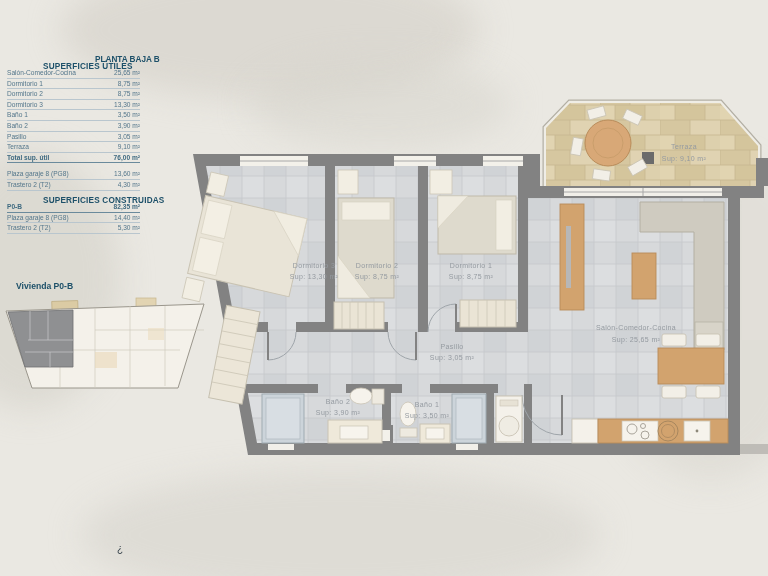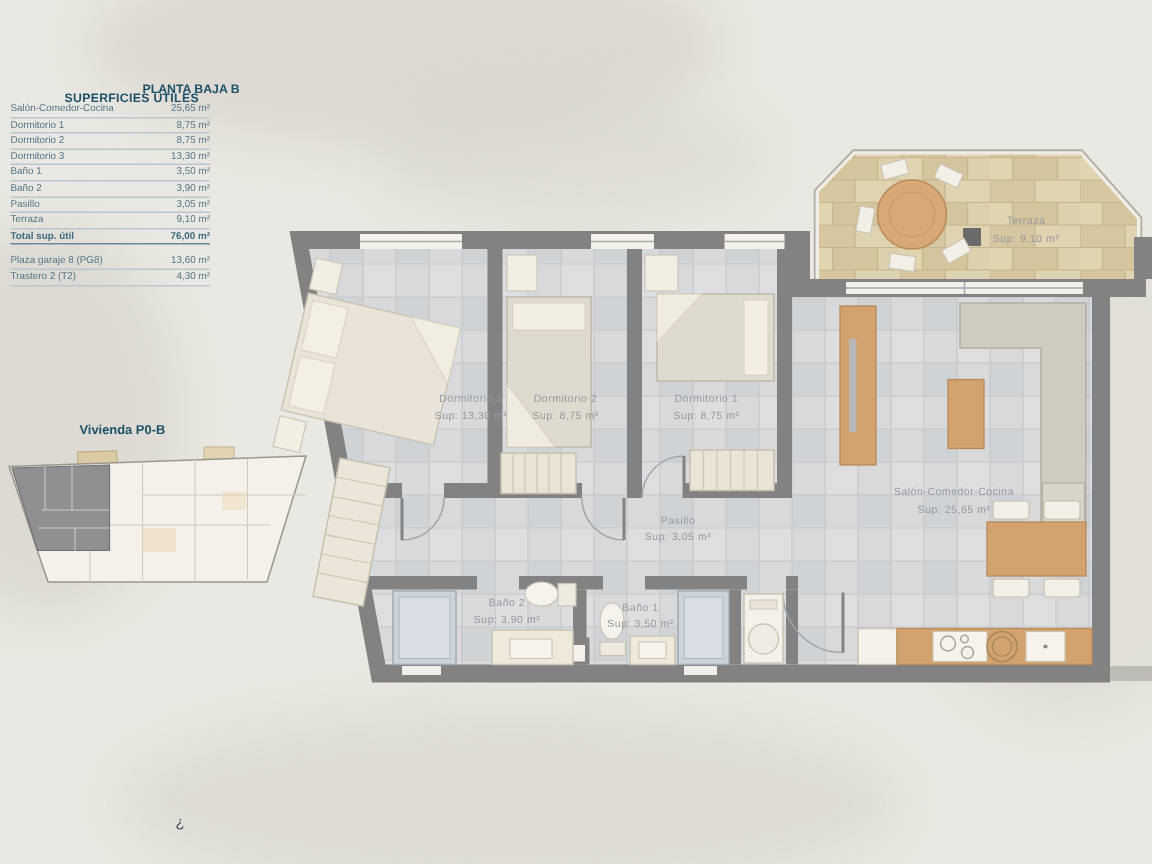--- a/index.html
+++ b/index.html
@@ -16,21 +16,21 @@
   .panel{position:absolute;left:7px;width:133px;color:#53768b;}
   .p-utiles{top:55px;}
   .p-constr{top:189px;}
   .phead{position:relative;height:13px;}
   .ptitle{font-size:8.2px;font-weight:bold;color:#1d5069;letter-spacing:.2px;white-space:nowrap;margin-left:36px;}
   .psub{position:absolute;left:88px;top:0;font-size:8.2px;font-weight:bold;color:#1d5069;white-space:nowrap;}
   .trow{display:flex;justify-content:space-between;align-items:flex-end;
         border-bottom:1px solid #b9c6ce;height:9.6px;font-size:6.6px;line-height:8.5px;}
   .trow.total, .trow.mainrow{font-weight:bold;border-bottom:1px solid #6a8a9c;color:#3f6a80;}
   .annex{margin-top:6px;}
-  .viv-label{position:absolute;left:16px;top:281px;font-size:8.6px;font-weight:bold;color:#1d5069;margin-left:37px;}
+  .viv-label{position:absolute;left:16px;top:281px;font-size:8.6px;font-weight:bold;color:#1d5069;}
   .footmark{position:absolute;left:117px;top:543px;font-size:10px;color:#39454d;}
 
   svg text{font-family:"Liberation Sans",sans-serif;}
   .rlabel{font-size:7px;fill:#949aa0;letter-spacing:.35px;text-anchor:middle;}
 </style>
 </head>
 <body>
 
 <div class="sheet">
   <div class="blob b1"></div>
@@ -85,20 +85,37 @@
         <span>Plaza garaje 8 (PG8)</span>
         <span>13,60 m²</span>
       </div>
       <div class="trow">
         <span>Trastero 2 (T2)</span>
         <span>4,30 m²</span>
       </div>
     </div>
   </div>
 
+  <div class="panel p-constr">
+    <div class="phead">
+      <span class="ptitle">SUPERFICIES CONSTRUIDAS</span>
+    </div>
+    <div class="trow mainrow">
+      <span>P0-B</span>
+      <span>82,35 m²</span>
+    </div>
+    <div class="trow">
+      <span>Plaza garaje 8 (PG8)</span>
+      <span>14,40 m²</span>
+    </div>
+    <div class="trow">
+      <span>Trastero 2 (T2)</span>
+      <span>5,30 m²</span>
+    </div>
+  </div>
 
   <div class="viv-label">Vivienda P0-B</div>
 
   <svg width="768" height="576" viewBox="0 0 768 576" style="position:absolute;left:0;top:0;">
     <defs>
       <pattern id="tileG" width="44" height="44" patternUnits="userSpaceOnUse">
         <rect width="44" height="44" fill="#d7d9db"></rect>
         <rect x="0" y="22" width="22" height="22" fill="#d0d3d6"></rect>
         <rect x="22" y="0" width="22" height="22" fill="#dcdee0"></rect>
         <path d="M0,0H44 M0,22H44 M0,44H44 M0,0V44 M22,0V44 M44,0V44" stroke="#c5c8cb" stroke-width="0.8" fill="none"></path>

